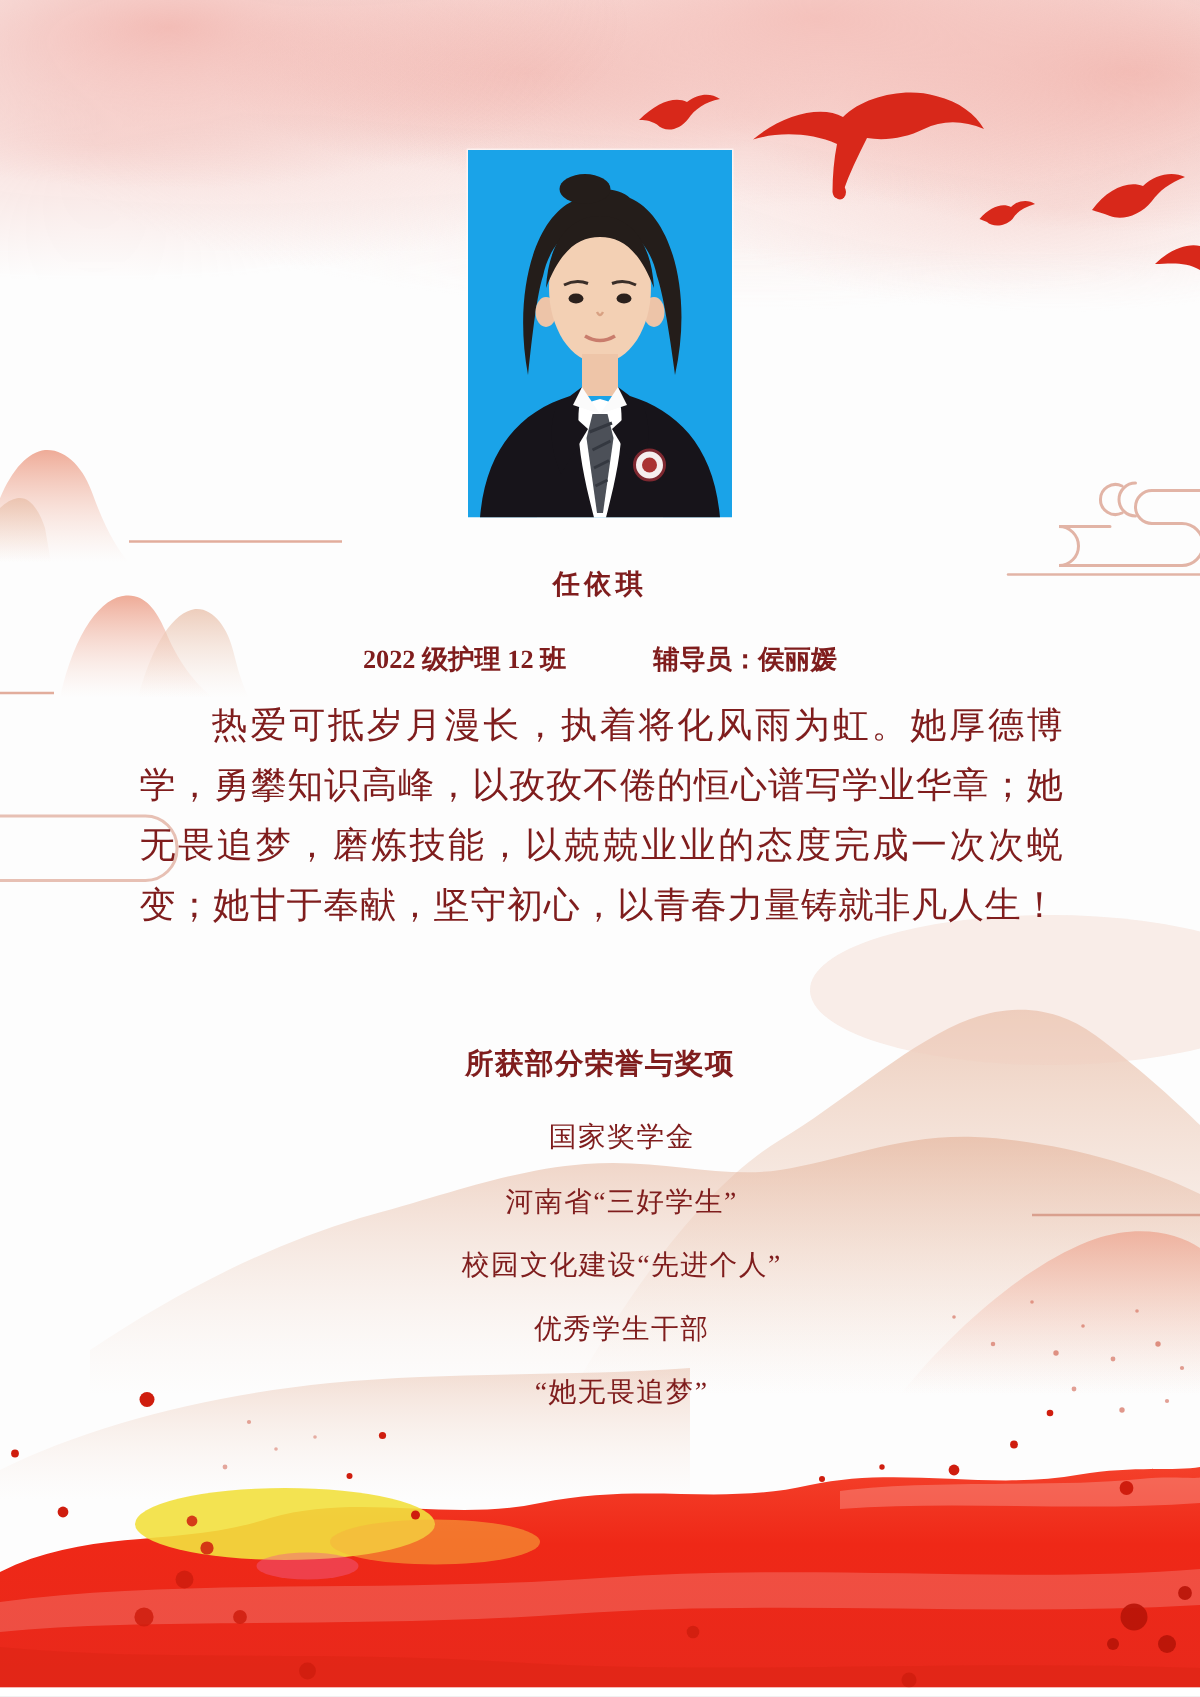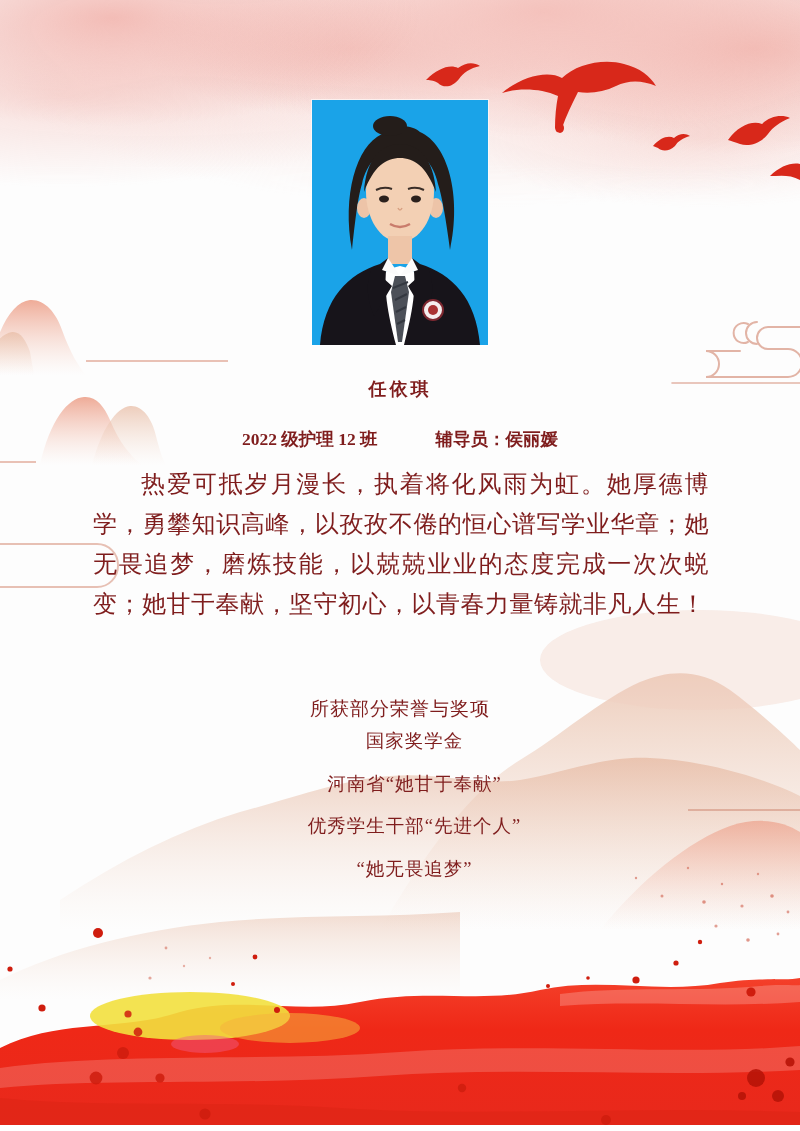--- a/index.html
+++ b/index.html
@@ -46,21 +46,21 @@
   }
   .class-line .gap{display:inline-block;width:58px;}
   .paragraph{
     position:absolute;left:93px;top:464px;width:616px;
     font-size:24px;line-height:40px;text-align:justify;text-indent:2em;
     letter-spacing:.5px;
   }
   .awards{
     position:absolute;left:0;top:696px;width:800px;text-align:center;
   }
-  .awards-title{font-size:19px;font-weight:normal;letter-spacing:1px;margin-bottom:6px;}
+  .awards-title{font-size:19px;font-weight:bold;letter-spacing:1px;margin-bottom:23px;}
   .award-item{font-size:18.5px;letter-spacing:1px;height:42.6px;margin-left:29px;}
 </style>
 </head>
 <body>
 
 <div class="page">
 
   <div class="pink-wash"></div>
 
   <svg class="deco-svg" viewBox="0 0 800 1131" xmlns="http://www.w3.org/2000/svg">
@@ -230,18 +230,19 @@
 
   <div class="class-line">
     <span>2022 级护理 12 班</span><span class="gap"></span><span>辅导员：侯丽媛</span>
   </div>
 
   <div class="paragraph">热爱可抵岁月漫长，执着将化风雨为虹。她厚德博学，勇攀知识高峰，以孜孜不倦的恒心谱写学业华章；她无畏追梦，磨炼技能，以兢兢业业的态度完成一次次蜕变；她甘于奉献，坚守初心，以青春力量铸就非凡人生！</div>
 
   <div class="awards">
     <div class="awards-title">所获部分荣誉与奖项</div>
     <div class="award-item">国家奖学金</div>
-    <div class="award-item">河南省“她甘于奉献”</div>
-    <div class="award-item">优秀学生干部“先进个人”</div>
+    <div class="award-item">河南省“三好学生”</div>
+    <div class="award-item">校园文化建设“先进个人”</div>
+    <div class="award-item">优秀学生干部</div>
     <div class="award-item">“她无畏追梦”</div>
   </div>
 
 </div>
 
 </body></html>

